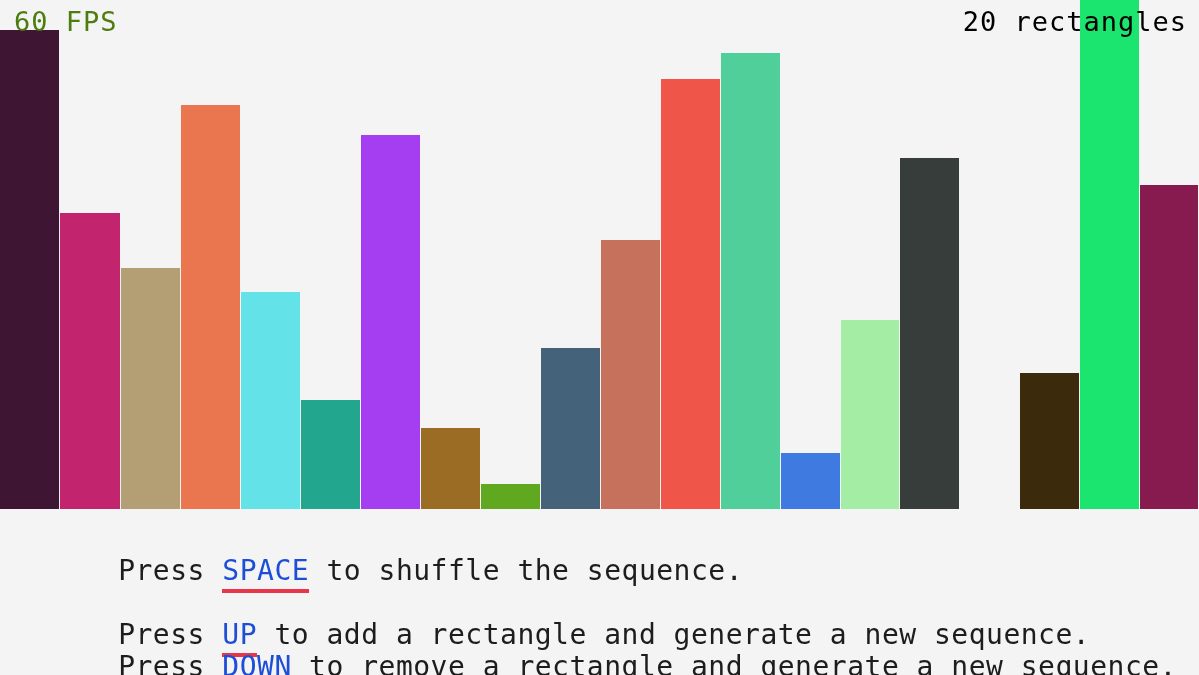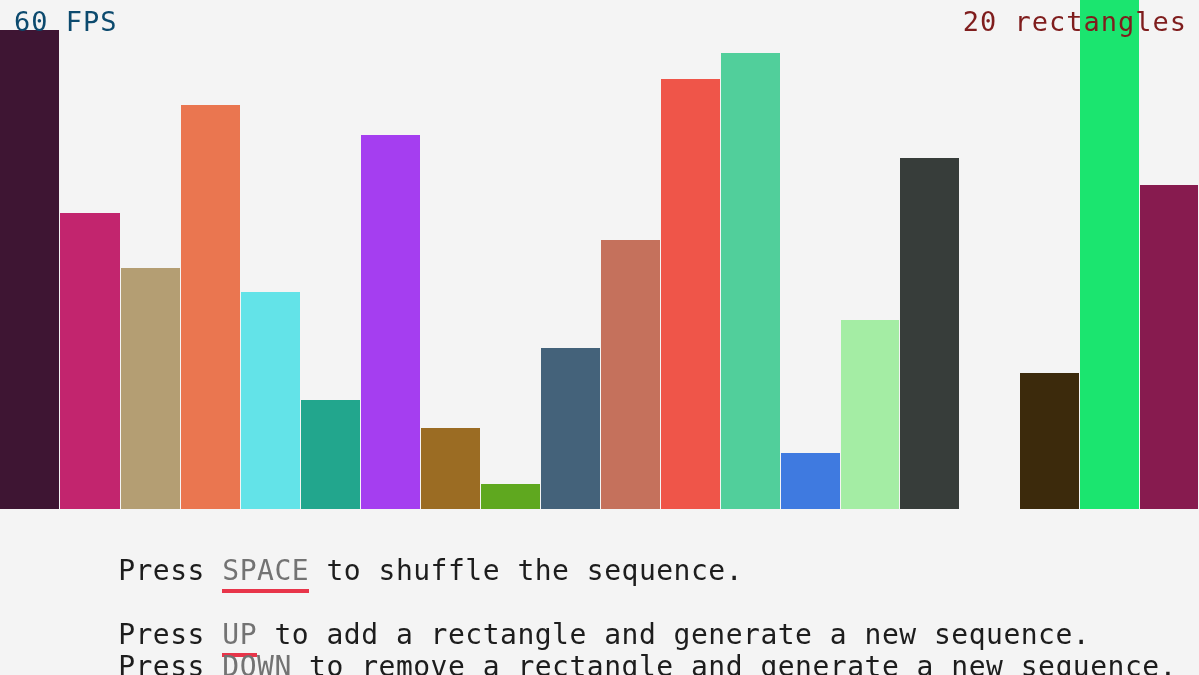--- a/index.html
+++ b/index.html
@@ -32,32 +32,32 @@
   }
 
   
   #fps-counter {
     position: absolute;
     left: 14px;
     top: 8px;
     font-size: 27px;
     line-height: 1;
     letter-spacing: 1px;
-    color: #0c4a6e;
+    color: #4d7c0f;
     white-space: pre;
     z-index: 20;
   }
   #rect-count {
     position: absolute;
     right: 12px;
     top: 8px;
     font-size: 27px;
     line-height: 1;
     letter-spacing: 1px;
-    color: #7f1d1d;
+    color: #000000;
     white-space: pre;
     z-index: 20;
   }
 
   
   #instructions {
     position: absolute;
     left: 0;
     top: 509px;
     width: 1199px;
@@ -71,21 +71,21 @@
     font-size: 28px;
     line-height: 1;
     letter-spacing: 0.5px;
     color: #1d1d1d;
     white-space: pre;
   }
   .instruction-line.l1 { top: 20px; }
   .instruction-line.l2 { top: 84px; }
   .instruction-line.l3 { top: 116px; }
   .key {
-    color: #737373;
+    color: #1d4ed8;
     border-bottom: 4px solid #e8354a;
     padding-bottom: 2px;
   }
 </style>
 </head>
 <body>
 
 <div id="app">
 
   <div id="chart">

